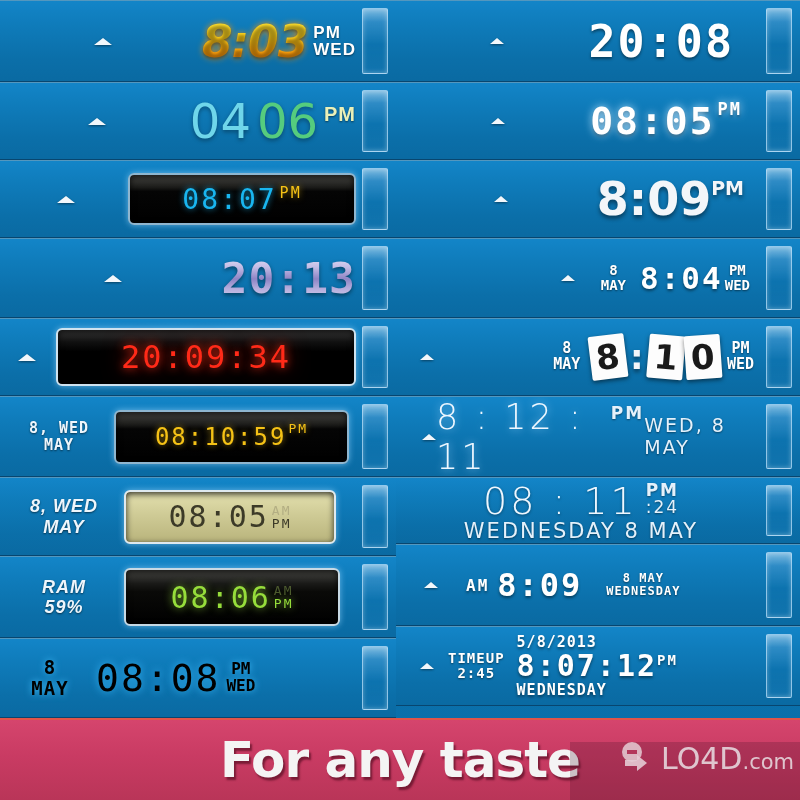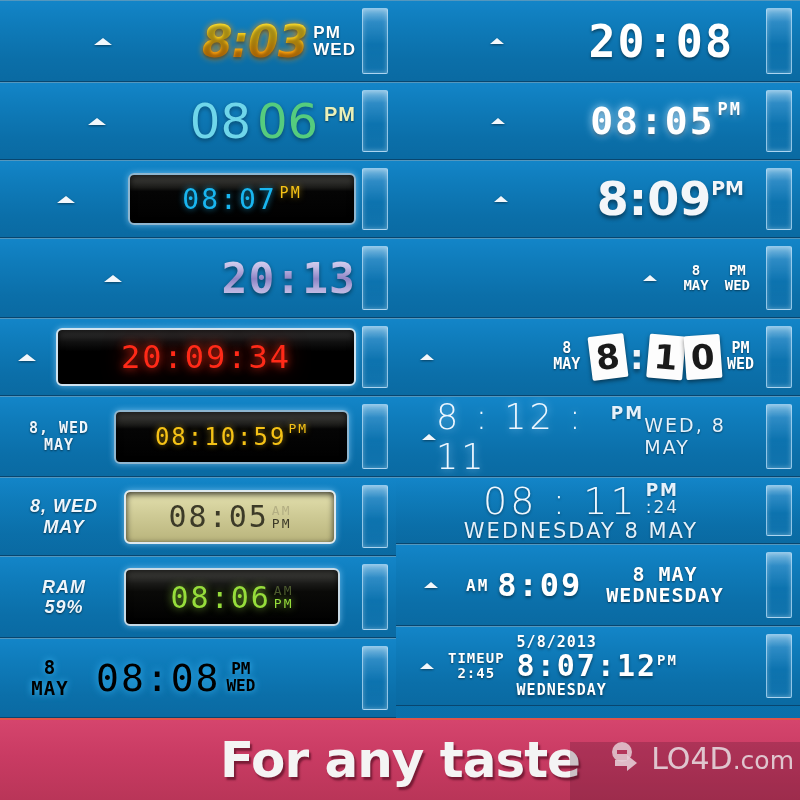--- a/index.html
+++ b/index.html
@@ -164,21 +164,21 @@
     font-family:"DejaVu Sans", sans-serif; font-weight:bold; font-size:50px;
     color:#f4f4f4; letter-spacing:-1px;
     text-shadow: 2px 3px 2px rgba(80,10,30,.65);
   }
   .wm {
     position:absolute; right:6px; top:18px; display:flex; align-items:center; gap:4px;
     opacity:.85;
   }
   .wm-logo { width:40px; height:40px; position:relative; }
   .wm-text { font-family:"DejaVu Sans", sans-serif; font-size:30px; color:#e9dfe4; }
-  .wm-text .dotcom { font-size:25px; }
+  .wm-text .dotcom { font-size:21px; }
   .wm-shade{ position:absolute; right:0; top:22px; width:230px; height:60px;
              background:rgba(60,15,35,.22); }
 </style>
 </head>
 <body>
 
 <div id="app">
 
   <div class="grid">
 
@@ -196,21 +196,21 @@
           </span>
         </div>
         <div class="edge-strip"></div>
       </div>
 
       <div class="row" style="height:78px">
         <div class="spacer"></div>
         <div class="tri"></div>
         <div class="spacer"></div>
         <div class="clock">
-          <span class="big-thin c-cyan">08</span>
+          <span class="big-thin c-cyan">04</span>
           <span class="big-thin c-green">06</span>
           <span class="pm-khaki">PM</span>
         </div>
         <div class="edge-strip"></div>
       </div>
 
       <div class="row" style="height:78px">
         <div class="spacer"></div>
         <div class="tri"></div>
         <div class="spacer"></div>
@@ -331,20 +331,21 @@
 
       <div class="row" style="height:80px">
         <div class="spacer"></div>
         <div class="tri sm"></div>
         <div style="width:26px"></div>
         <span class="mini-stack" style="font-size:14px">
           <span>8</span>
           <span>MAY</span>
         </span>
         <div style="width:14px"></div>
+        <span class="seg7" style="font-size:31px">8:04</span>
         <span class="mini-stack" style="font-size:14px;margin-left:2px">
           <span>PM</span>
           <span>WED</span>
         </span>
         <div style="width:6px"></div>
         <div class="edge-strip"></div>
       </div>
 
       <div class="row" style="height:78px">
         <div class="tri sm" style="margin-left:14px"></div>
@@ -392,21 +393,21 @@
         <div class="edge-strip"></div>
       </div>
 
       <div class="row" style="height:82px">
         <div class="tri sm" style="margin-left:18px"></div>
         <div style="width:28px"></div>
         <span class="seg7" style="font-size:16px">AM</span>
         <div style="width:8px"></div>
         <span class="seg7" style="font-size:32px">8:09</span>
         <div style="width:24px"></div>
-        <span class="mini-stack" style="font-size:20px;letter-spacing:1px">
+        <span class="mini-stack" style="font-size:12px;letter-spacing:1px">
           <span>8 MAY</span>
           <span>WEDNESDAY</span>
         </span>
         <div class="edge-strip"></div>
       </div>
 
       <div class="row" style="height:80px">
         <div class="tri sm" style="margin-left:14px"></div>
         <div style="width:14px"></div>
         <span class="mini-stack" style="font-size:14px;letter-spacing:1px">

